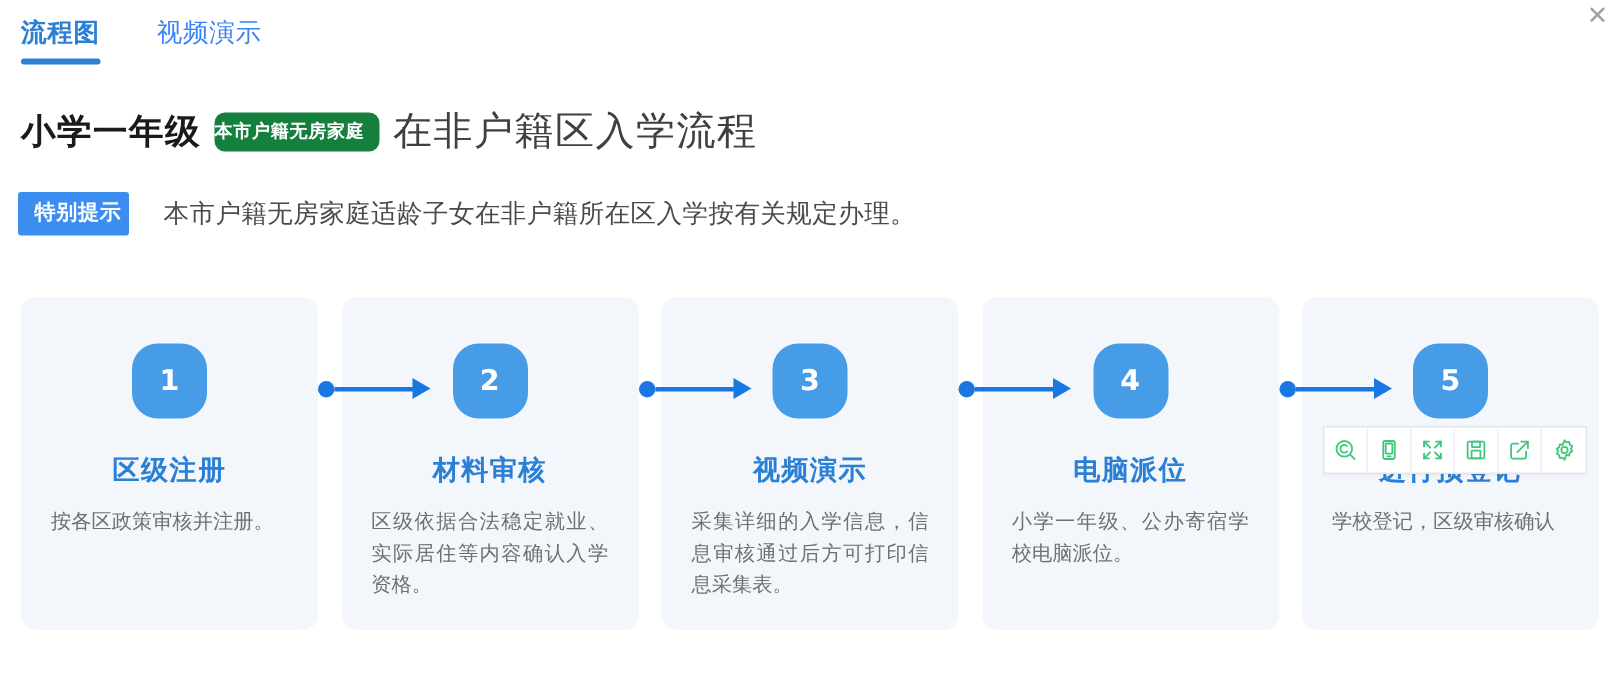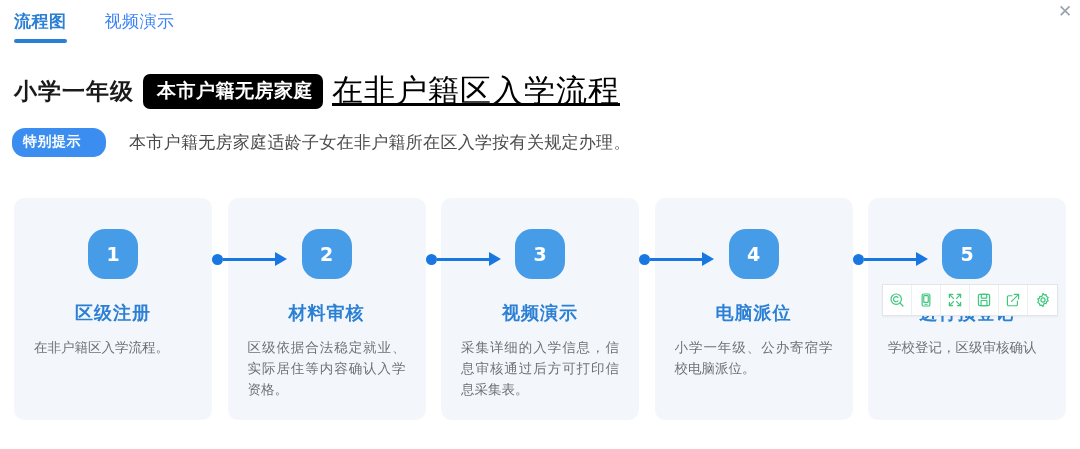--- a/index.html
+++ b/index.html
@@ -37,33 +37,33 @@
 
   
   .heading {
     position: absolute; top: 70px; left: 14px;
     display: flex; align-items: center; white-space: nowrap;
   }
   .heading .main-title {
     font-size: 23px; font-weight: 700; color: #1a1a1a; letter-spacing: 1px;
   }
   .heading .tag-dark {
-    display: inline-block; background: #000000; color: #ffffff;
-    font-size: 19px; font-weight: 700; border-radius: 7px;
-    padding: 4px 10px 5px 14px; margin: 0 9px; letter-spacing: 0.5px;
+    display: inline-block; background: #15803d; color: #ffffff;
+    font-size: 12px; font-weight: 700; border-radius: 7px;
+    padding: 4px 10px 5px 0; margin: 0 9px; letter-spacing: 0.5px;
   }
   .heading .sub-title {
-    font-size: 31px; font-weight: 400; color: #000000; letter-spacing: 1px; text-decoration: underline;
+    font-size: 26px; font-weight: 400; color: #404040; letter-spacing: 1px;
   }
 
   
   .notice { position: absolute; top: 128px; left: 12px; display: flex; align-items: center; }
   .notice .pill {
     background: #3b8ef0; color: #fff; font-size: 14px; font-weight: 700;
-    border-radius: 13px; padding: 5px 25px 6px 11px; letter-spacing: 0.5px;
+    border-radius: 2px; padding: 5px 5px 6px 11px; letter-spacing: 0.5px;
   }
   .notice .notice-text {
     margin-left: 23px; font-size: 17px; color: #4a4a4a; letter-spacing: 0.3px;
   }
 
   
   .flow {
     position: absolute; top: 198px; left: 14px;
     width: 1052px; height: 222px;
     display: flex; justify-content: space-between;
@@ -163,21 +163,21 @@
   <div class="notice">
     <span class="pill">特别提示</span>
     <span class="notice-text">本市户籍无房家庭适龄子女在非户籍所在区入学按有关规定办理。</span>
   </div>
 
   <div class="flow">
 
     <div class="step-card">
       <div class="step-badge">1</div>
       <div class="step-title">区级注册</div>
-      <div class="step-desc">在非户籍区入学流程。</div>
+      <div class="step-desc">按各区政策审核并注册。</div>
       <div class="connector">
         <span class="dot"></span>
         <span class="line"></span>
         <span class="head"></span>
       </div>
     </div>
 
     <div class="step-card">
       <div class="step-badge">2</div>
       <div class="step-title">材料审核</div>

